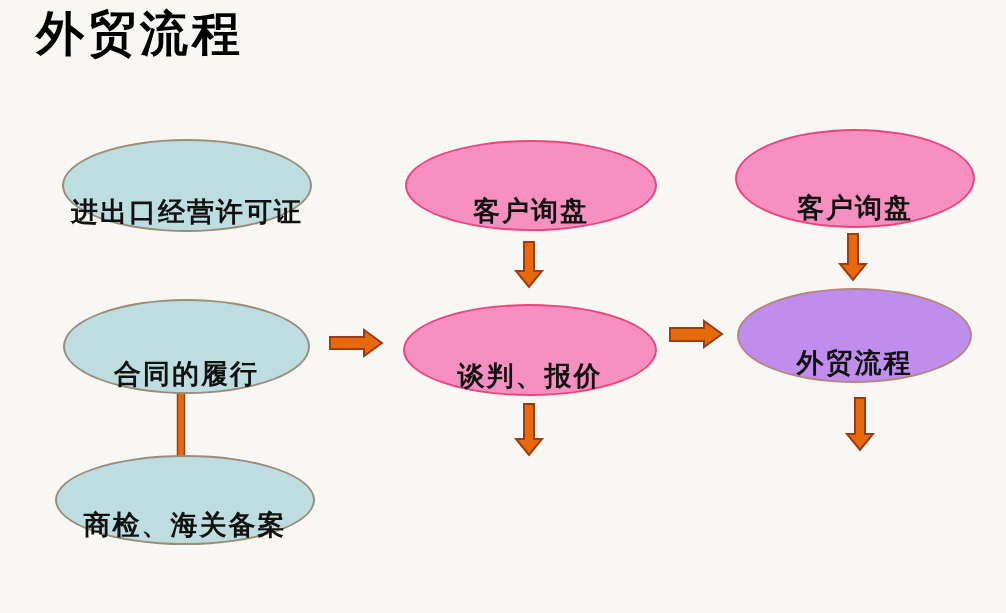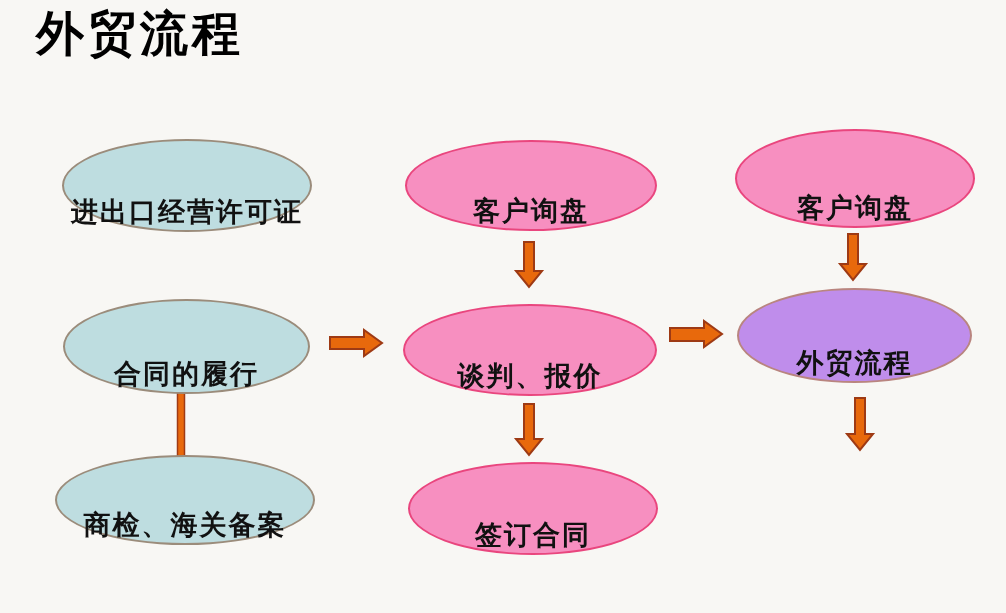--- a/index.html
+++ b/index.html
@@ -107,23 +107,20 @@
   <div class="node pink n-inquiry">
     <span>客户询盘</span>
   </div>
 
   <div class="node blue n-inspect">
     <span>商检、海关备案</span>
   </div>
   <div class="node pink n-negotiate">
     <span>谈判、报价</span>
   </div>
-  <div class="node pink n-sign">
-    <span>签订合同</span>
-  </div>
 
   <div class="node pink n-perform">
     <span>客户询盘</span>
   </div>
   <div class="node purple n-settle">
     <span>外贸流程</span>
   </div>
 
 </div>
 

